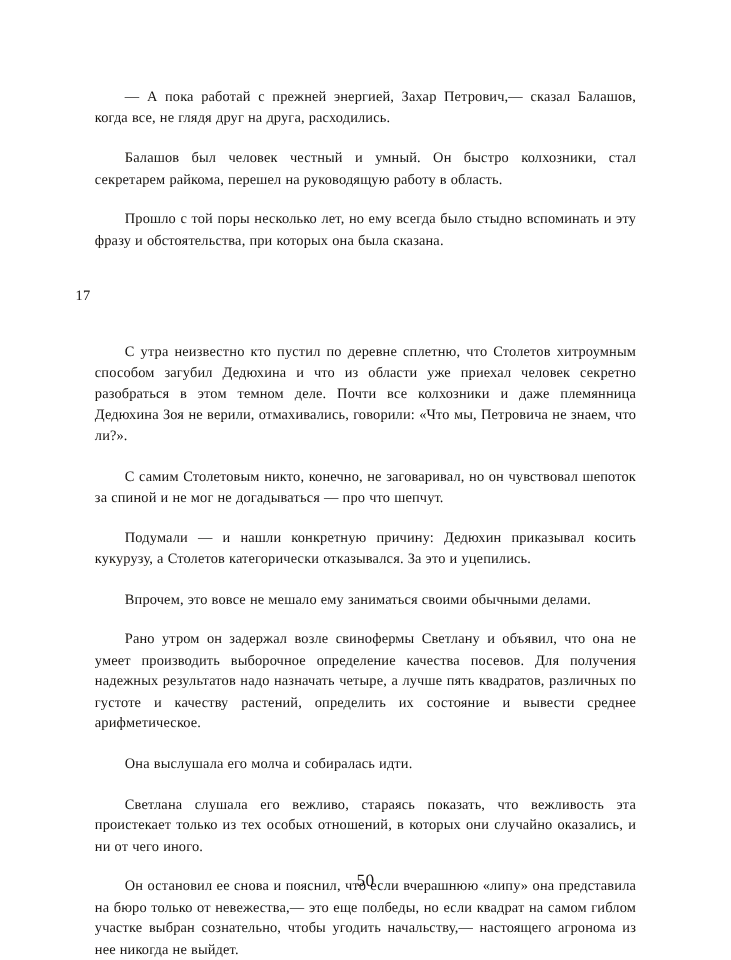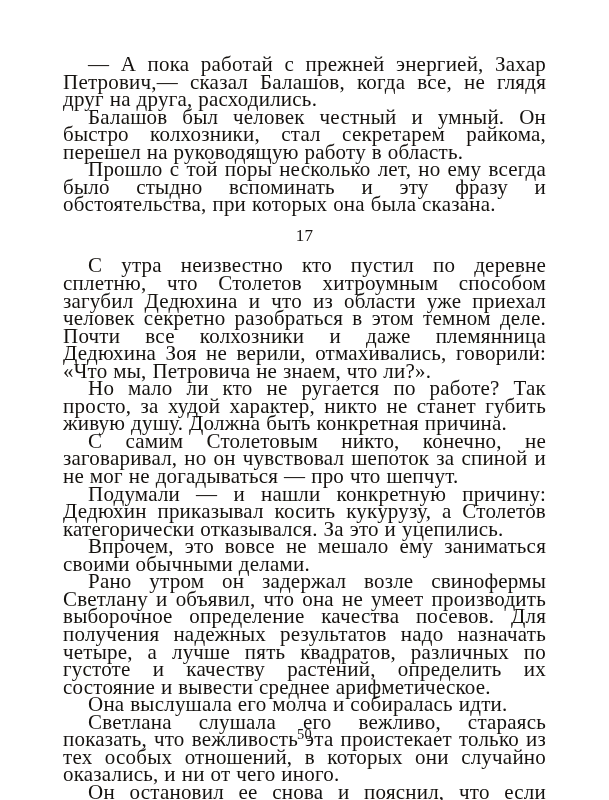--- a/index.html
+++ b/index.html
@@ -28,34 +28,34 @@
   }
 
   .text-block {
     position: absolute;
     left: 63px;
     top: 56px;
     width: 483px;
   }
 
   p.para {
-    margin: 0;
+    margin: 16px;
     text-align: justify;
     text-indent: 25px;
-    font-size: 21px;
+    font-size: 12px;
     line-height: 17.55px;
     letter-spacing: 0.01em;
     word-spacing: 0.02em;
     hyphens: manual;
   }
 
   
   .section-number {
-    text-align: center;
-    font-size: 17px;
+    text-align: left;
+    font-size: 12px;
     line-height: 17.55px;
     margin: 0;
     padding-top: 13px;
     padding-bottom: 13px;
     text-indent: 0;
     letter-spacing: 0.02em;
   }
 
   .folio {
     position: absolute;
@@ -84,21 +84,20 @@
 
   <div class="text-block">
 
     <p class="para">— А пока работай с прежней энергией, Захар Петрович,— сказал Балашов, когда все, не глядя друг на друга, расходились.</p>
     <p class="para">Балашов был человек честный и умный. Он быстро колхозники, стал секретарем райкома, перешел на руководящую работу в область.</p>
     <p class="para">Прошло с той поры несколько лет, но ему всегда было стыдно вспоминать и эту фразу и обстоятельства, при которых она была сказана.</p>
 
     <p class="section-number">17</p>
 
     <p class="para">С утра неизвестно кто пустил по деревне сплетню, что Столетов хитроумным способом загубил Дедюхина и что из области уже приехал человек секретно разобраться в этом темном деле. Почти все колхозники и даже племянница Дедюхина Зоя не верили, отмахивались, говорили: «Что мы, Петровича не знаем, что ли?».</p>
-    <p class="para">Но мало ли кто не ругается по работе? Так просто, за худой характер, никто не станет губить живую душу. Должна быть конкретная причина.</p>
     <p class="para">С самим Столетовым никто, конечно, не заговаривал, но он чувствовал шепоток за спиной и не мог не догадываться — про что шепчут.</p>
     <p class="para">Подумали — и нашли конкретную причину: Дедюхин приказывал косить кукурузу, а Столетов категорически отказывался. За это и уцепились.</p>
     <p class="para">Впрочем, это вовсе не мешало ему заниматься своими обычными делами.</p>
     <p class="para">Рано утром он задержал возле свинофермы Светлану и объявил, что она не умеет производить выборочное определение качества посевов. Для получения надежных результатов надо назначать четыре, а лучше пять квадратов, различных по густоте и качеству растений, определить их состояние и вывести среднее арифметическое.</p>
     <p class="para">Она выслушала его молча и собиралась идти.</p>
     <p class="para">Светлана слушала его вежливо, стараясь показать, что вежливость эта проистекает только из тех особых отношений, в которых они случайно оказались, и ни от чего иного.</p>
     <p class="para">Он остановил ее снова и пояснил, что если вчерашнюю «липу» она представила на бюро только от невежества,— это еще полбеды, но если квадрат на самом гиблом участке выбран сознательно, чтобы угодить начальству,— настоящего агронома из нее никогда не выйдет.</p>
 
   </div>
 

